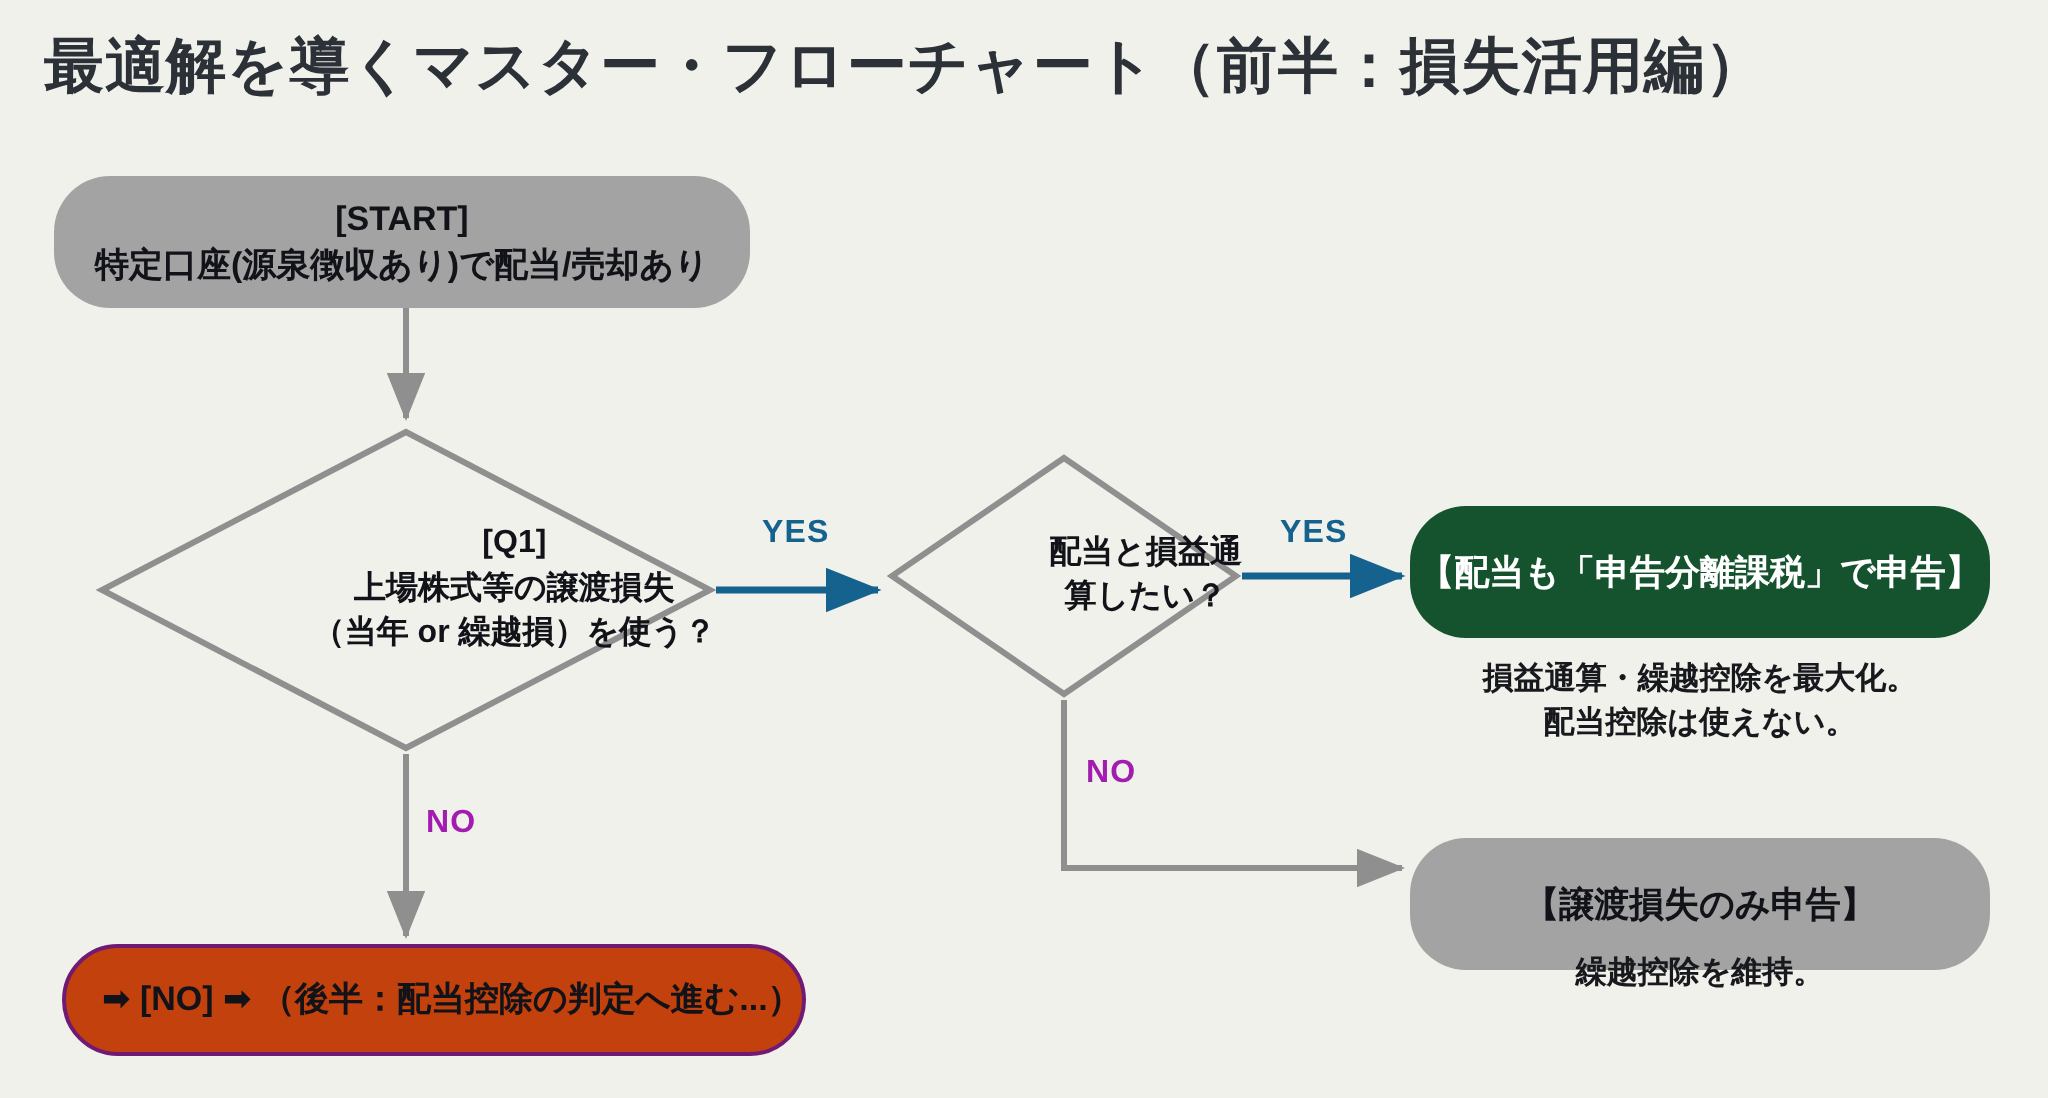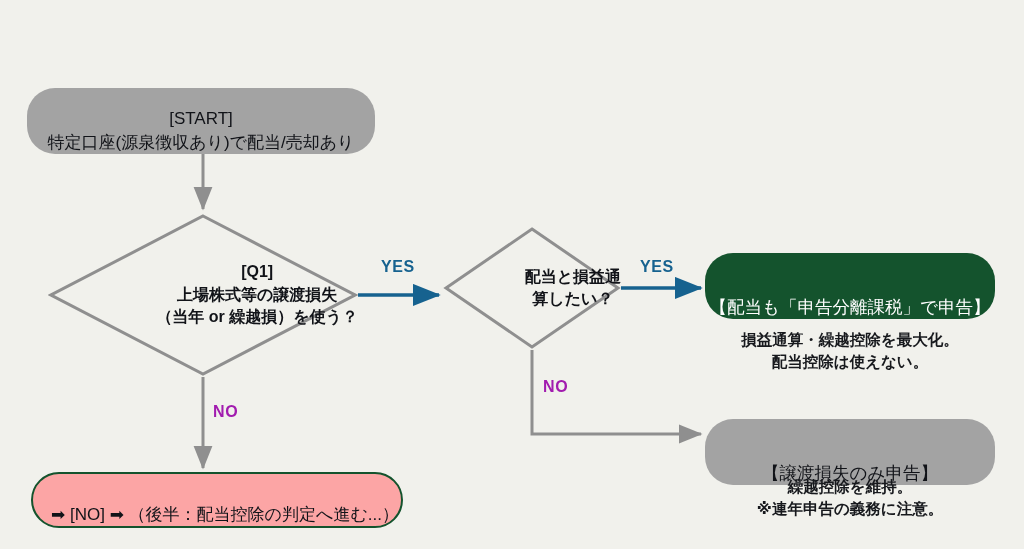--- a/index.html
+++ b/index.html
@@ -28,38 +28,38 @@
     letter-spacing: 0.5px;
     line-height: 1.2;
     white-space: nowrap;
   }
 
   
   .node {
     position: absolute;
     box-sizing: border-box;
     display: flex;
-    align-items: flex-end;
+    align-items: center;
     justify-content: center;
     text-align: center;
     line-height: 1.38;
-    font-weight: normal;
+    font-weight: bold;
     border-radius: 28px;
   }
   .node-gray {
     background: #a3a3a3;
     color: #111318;
   }
   .node-blue {
     background: #14532d;
     color: #ffffff;
   }
   .node-outline {
-    background: #fca5a5;
-    border: 2px solid #14532d;
+    background: #c2410c;
+    border: 2px solid #701a75;
     color: #111318;
   }
 
   
   #start-node {
     left: 27px;
     top: 88px;
     width: 348px;
     height: 66px;
     font-size: 17px;
@@ -149,20 +149,21 @@
   #yes-1 { left: 381px; top: 258px; }
   #yes-2 { left: 640px; top: 258px; }
   #no-1  { left: 213px; top: 403px; }
   #no-2  { left: 543px; top: 378px; }
 </style>
 </head>
 <body>
 
 <div id="canvas">
 
+  <div id="chart-title">最適解を導くマスター・フローチャート（前半：損失活用編）</div>
 
   <svg id="connectors" viewBox="0 0 1024 549" xmlns="http://www.w3.org/2000/svg">
     <defs>
       <marker id="arrow-gray" markerWidth="9" markerHeight="9" refX="7.5" refY="3.2" orient="auto" markerUnits="strokeWidth">
         <path d="M0,0 L8,3.2 L0,6.4 z" fill="#8f8f8f"></path>
       </marker>
       <marker id="arrow-blue" markerWidth="9" markerHeight="9" refX="7.5" refY="3.2" orient="auto" markerUnits="strokeWidth">
         <path d="M0,0 L8,3.2 L0,6.4 z" fill="#16628f"></path>
       </marker>
     </defs>
@@ -216,21 +217,20 @@
   <div class="caption" id="caption-blue">
     <div>損益通算・繰越控除を最大化。</div>
     <div>配当控除は使えない。</div>
   </div>
 
   <div class="node node-gray" id="result-gray">
     <div>【譲渡損失のみ申告】</div>
   </div>
   <div class="caption" id="caption-gray">
     <div>繰越控除を維持。</div>
-    <div>※連年申告の義務に注意。</div>
   </div>
 
   <div class="node node-outline" id="next-node">
     <div>➡ [NO] ➡ （後半：配当控除の判定へ進む...）</div>
   </div>
 
   <div class="edge-label yes-label" id="yes-1">YES</div>
   <div class="edge-label yes-label" id="yes-2">YES</div>
   <div class="edge-label no-label" id="no-1">NO</div>
   <div class="edge-label no-label" id="no-2">NO</div>

